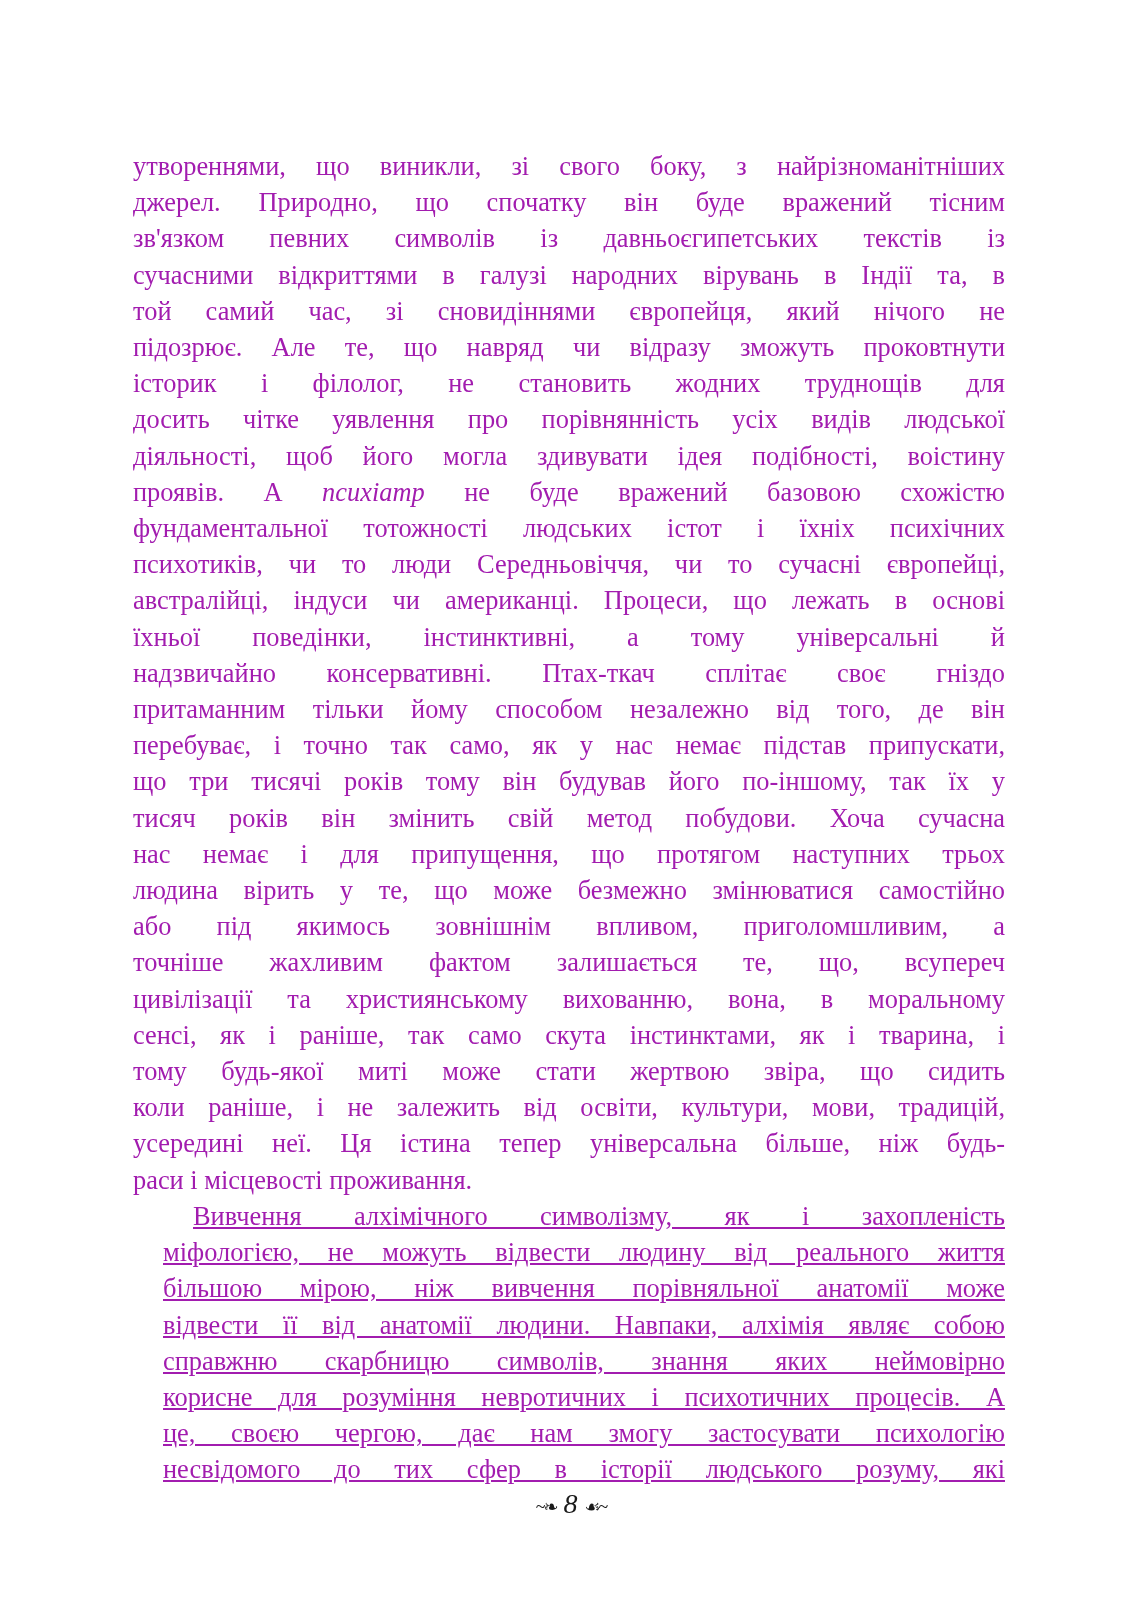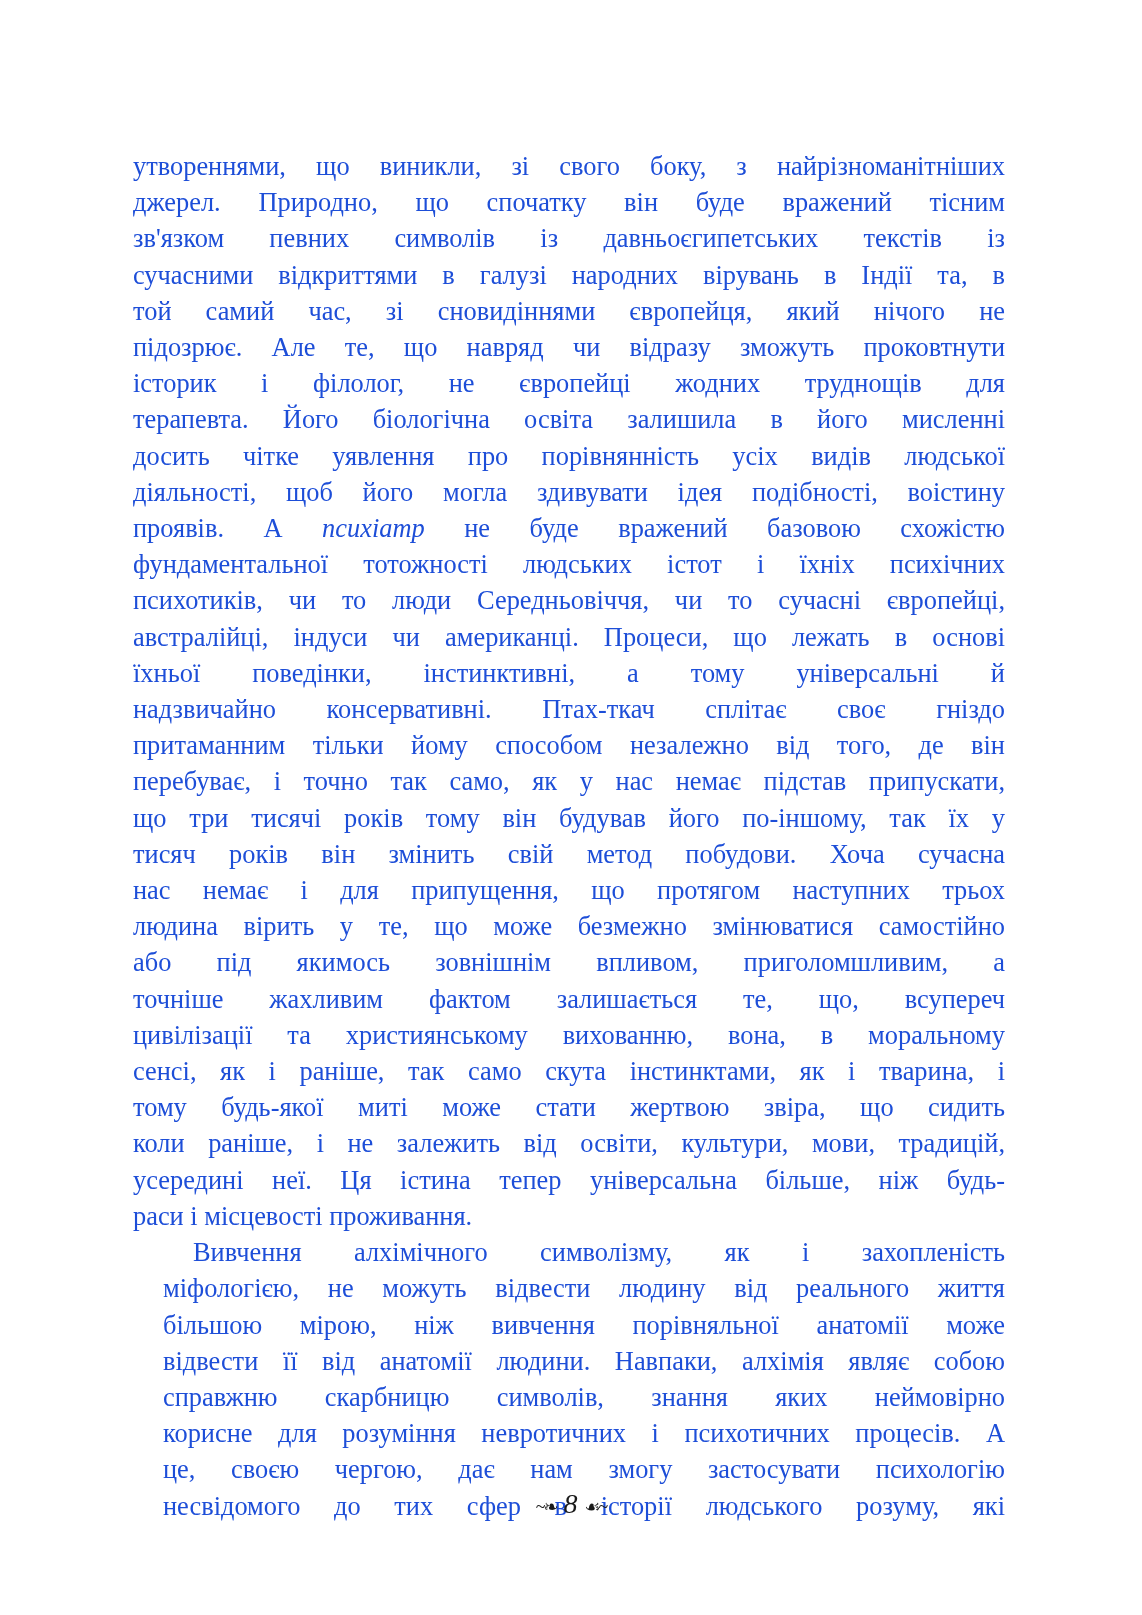--- a/index.html
+++ b/index.html
@@ -1,23 +1,23 @@
 <!DOCTYPE html>
 <html><head>
 <meta charset="utf-8">
 <style>
   html, body { margin: 0; padding: 0; background: #ffffff; }
   body { width: 1142px; height: 1615px; position: relative; overflow: hidden; }
   .page {
     position: absolute; left: 133px; top: 148px; width: 872px;
     font-family: "Liberation Serif", "DejaVu Serif", serif;
-    font-size: 26.4px; line-height: 36.2px; color: #1d4ed8;
+    font-size: 26.4px; line-height: 36.2px; color: #a21caf;
   }
   .para { margin: 0; text-align: justify; text-align-last: left; }
-  .para.indent { text-indent: 30px; }
+  .para.indent { text-indent: 30px; text-decoration: underline; }
   .line { display: block; text-align: justify; text-align-last: justify; white-space: nowrap; }
   .line.last { text-align-last: left; }
   .para.indent .line.first { padding-left: 30px; }
   em { font-style: italic; }
   .footer {
     position: absolute; left: 0; width: 1142px; top: 1488px;
     text-align: center; font-family: "Liberation Serif", "DejaVu Serif", serif;
     font-size: 28px; font-style: italic; color: #1a1a1a;
   }
   .orn { font-style: normal; font-size: 18px; vertical-align: middle; letter-spacing: -2px; }
@@ -26,22 +26,21 @@
 <body>
 
 <div class="page" id="page-body">
     <div class="para">
       <span class="line first">утвореннями, що виникли, зі свого боку, з найрізноманітніших</span>
       <span class="line">джерел. Природно, що спочатку він буде вражений тісним</span>
       <span class="line">зв'язком певних символів із давньоєгипетських текстів із</span>
       <span class="line">сучасними відкриттями в галузі народних вірувань в Індії та, в</span>
       <span class="line">той самий час, зі сновидіннями європейця, який нічого не</span>
       <span class="line">підозрює. Але те, що навряд чи відразу зможуть проковтнути</span>
-      <span class="line">історик і філолог, не європейці жодних труднощів для</span>
-      <span class="line">терапевта. Його біологічна освіта залишила в його мисленні</span>
+      <span class="line">історик і філолог, не становить жодних труднощів для</span>
       <span class="line">досить чітке уявлення про порівнянність усіх видів людської</span>
       <span class="line">діяльності, щоб його могла здивувати ідея подібності, воістину</span>
       <span class="line">проявів. А <em>психіатр</em> не буде вражений базовою схожістю</span>
       <span class="line">фундаментальної тотожності людських істот і їхніх психічних</span>
       <span class="line">психотиків, чи то люди Середньовіччя, чи то сучасні європейці,</span>
       <span class="line">австралійці, індуси чи американці. Процеси, що лежать в основі</span>
       <span class="line">їхньої поведінки, інстинктивні, а тому універсальні й</span>
       <span class="line">надзвичайно консервативні. Птах-ткач сплітає своє гніздо</span>
       <span class="line">притаманним тільки йому способом незалежно від того, де він</span>
       <span class="line">перебуває, і точно так само, як у нас немає підстав припускати,</span>

